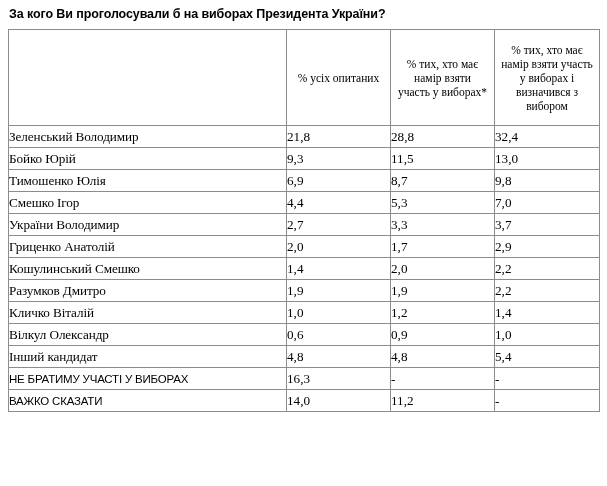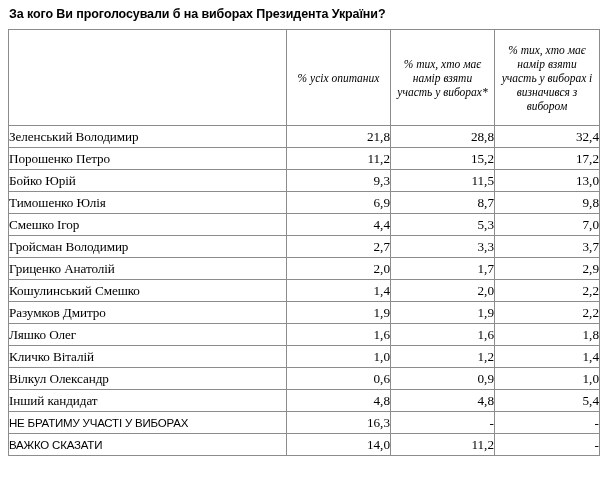--- a/index.html
+++ b/index.html
@@ -47,21 +47,20 @@
   thead th {
     height: 95px;
     background: #ffffff;
     font-weight: normal;
   }
   th.corner {
     border-top: 1px solid #8c8c8c;
   }
   .hdr-text {
     font-family: "Liberation Serif", serif;
-    font-style: italic;
     font-size: 11.5px;
     line-height: 14px;
     text-align: center;
     padding: 0 6px;
     display: block;
   }
   .hdr-1 {
     text-align: left;
     padding-left: 8px;
     padding-right: 4px;
@@ -76,21 +75,21 @@
   }
   td.label.strong {
     font-family: "Liberation Sans", sans-serif;
     font-weight: normal;
     font-size: 11.5px;
     letter-spacing: -0.2px;
   }
   td.num {
     font-family: "Liberation Serif", serif;
     font-size: 13.2px;
-    text-align: right;
+    text-align: left;
     height: 21px;
     padding: 2px 0;
   }
   col.c0 { width: 278px; }
   col.c1 { width: 104px; }
   col.c2 { width: 104px; }
   col.c3 { width: 105px; }
 </style>
 </head>
 <body>
@@ -123,45 +122,39 @@
       </tr>
     </thead>
     <tbody id="poll-body">
         <tr>
           <td class="label">Зеленський Володимир</td>
           <td class="num">21,8</td>
           <td class="num">28,8</td>
           <td class="num">32,4</td>
         </tr>
         <tr>
-          <td class="label">Порошенко Петро</td>
-          <td class="num">11,2</td>
-          <td class="num">15,2</td>
-          <td class="num">17,2</td>
-        </tr>
-        <tr>
           <td class="label">Бойко Юрій</td>
           <td class="num">9,3</td>
           <td class="num">11,5</td>
           <td class="num">13,0</td>
         </tr>
         <tr>
           <td class="label">Тимошенко Юлія</td>
           <td class="num">6,9</td>
           <td class="num">8,7</td>
           <td class="num">9,8</td>
         </tr>
         <tr>
           <td class="label">Смешко Ігор</td>
           <td class="num">4,4</td>
           <td class="num">5,3</td>
           <td class="num">7,0</td>
         </tr>
         <tr>
-          <td class="label">Гройсман Володимир</td>
+          <td class="label">України Володимир</td>
           <td class="num">2,7</td>
           <td class="num">3,3</td>
           <td class="num">3,7</td>
         </tr>
         <tr>
           <td class="label">Гриценко Анатолій</td>
           <td class="num">2,0</td>
           <td class="num">1,7</td>
           <td class="num">2,9</td>
         </tr>
@@ -171,26 +164,20 @@
           <td class="num">2,0</td>
           <td class="num">2,2</td>
         </tr>
         <tr>
           <td class="label">Разумков Дмитро</td>
           <td class="num">1,9</td>
           <td class="num">1,9</td>
           <td class="num">2,2</td>
         </tr>
         <tr>
-          <td class="label">Ляшко Олег</td>
-          <td class="num">1,6</td>
-          <td class="num">1,6</td>
-          <td class="num">1,8</td>
-        </tr>
-        <tr>
           <td class="label">Кличко Віталій</td>
           <td class="num">1,0</td>
           <td class="num">1,2</td>
           <td class="num">1,4</td>
         </tr>
         <tr>
           <td class="label">Вілкул Олександр</td>
           <td class="num">0,6</td>
           <td class="num">0,9</td>
           <td class="num">1,0</td>

